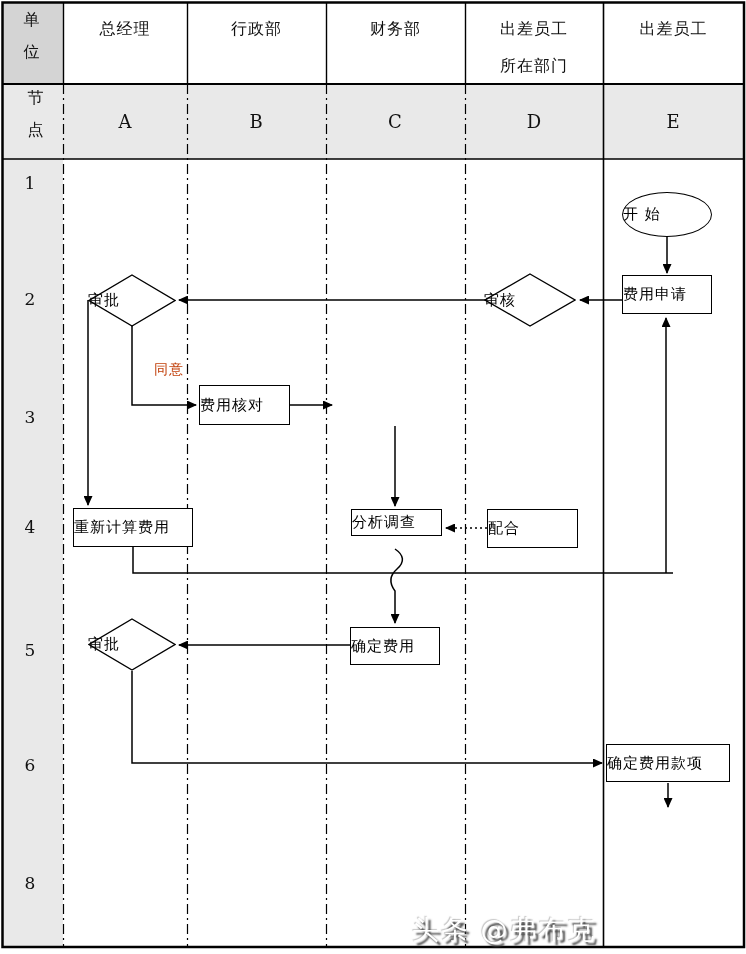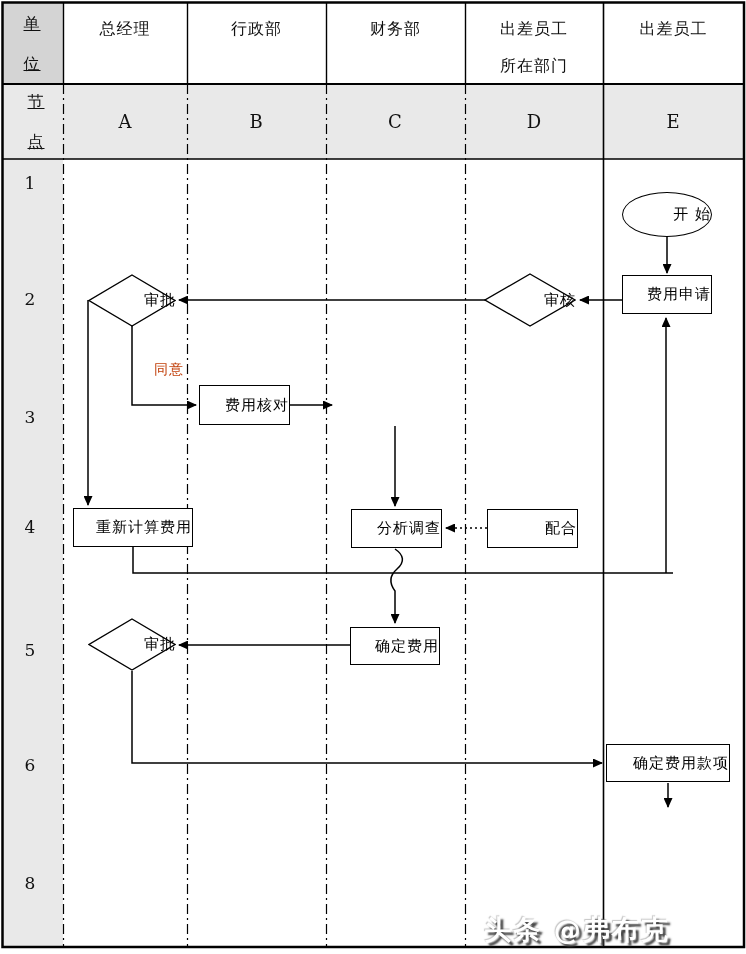--- a/index.html
+++ b/index.html
@@ -9,50 +9,50 @@
   }
   
   .cell{position:absolute;box-sizing:border-box;}
   .fill-dark{background:#d4d4d4;}
   .fill-gray{background:#e9e9e9;}
   .hdr-text{
     position:absolute;box-sizing:border-box;
     font-family:"DejaVu Serif",serif;font-size:16px;letter-spacing:1px;
     text-align:center;line-height:37px;color:#111;
   }
-  .vstack{word-break:break-all;width:20px;line-height:40px;text-decoration:underline;}
+  .vstack{word-break:break-all;width:20px;line-height:32px;}
   .node-letter{
     position:absolute;font-family:"DejaVu Serif",serif;font-size:18px;color:#111;
     text-align:center;width:60px;line-height:22px;
   }
   .rail-num{
     position:absolute;left:0;width:60px;text-align:center;
     font-family:"DejaVu Serif",serif;font-size:17px;line-height:22px;color:#111;
   }
   
   #lines{position:absolute;left:0;top:0;pointer-events:none;}
   
-  .shape{position:absolute;box-sizing:border-box;display:flex;align-items:center;justify-content:flex-end;}
+  .shape{position:absolute;box-sizing:border-box;display:flex;align-items:center;justify-content:flex-start;}
   .rect{background:#fff;border:1.5px solid #000;}
   .ellipse{background:#fff;border:1.5px solid #000;border-radius:50%;}
   .shape span{
     font-size:15px;letter-spacing:1px;color:#000;white-space:nowrap;
     font-family:"DejaVu Sans",sans-serif;
   }
   .diamond{background:transparent;}
   .diamond svg{position:absolute;left:0;top:0;}
   .diamond span{position:relative;z-index:2;}
   .edge-label{
     position:absolute;font-size:14px;letter-spacing:1px;color:#c2410c;
     font-family:"DejaVu Sans",sans-serif;background:#fff;padding:0 2px;
   }
   
   .watermark{
-    position:absolute;right:4px;top:912px;width:330px;text-align:center;
-    font-size:27px;font-weight:bold;letter-spacing:2px;color:#ffffff;
+    position:absolute;right:4px;top:912px;width:330px;text-align:left;
+    font-size:27px;font-weight:normal;letter-spacing:2px;color:#ffffff;
     font-family:"DejaVu Sans",sans-serif;
     text-shadow:3px 3px 2px rgba(55,55,55,.95), -1px -1px 1px rgba(160,160,160,.6);
   }
 </style>
 </head>
 <body>
 
 <div id="stage">
 
   <div class="cell fill-dark" style="left:2px;top:2px;width:61px;height:82px"></div>
@@ -146,21 +146,21 @@
 
   <div class="shape rect" style="left:199px;top:385px;width:91px;height:40px">
     <span>费用核对</span>
   </div>
 
 
   <div class="shape rect" style="left:73px;top:508px;width:120px;height:39px">
     <span>重新计算费用</span>
   </div>
 
-  <div class="shape rect" style="left:351px;top:509px;width:91px;height:39px">
+  <div class="shape rect" style="left:351px;top:509px;width:91px;height:27px">
     <span>分析调查</span>
   </div>
 
   <div class="shape rect" style="left:487px;top:509px;width:91px;height:39px">
     <span>配合</span>
   </div>
 
   <div class="shape rect" style="left:350px;top:627px;width:90px;height:38px">
     <span>确定费用</span>
   </div>

